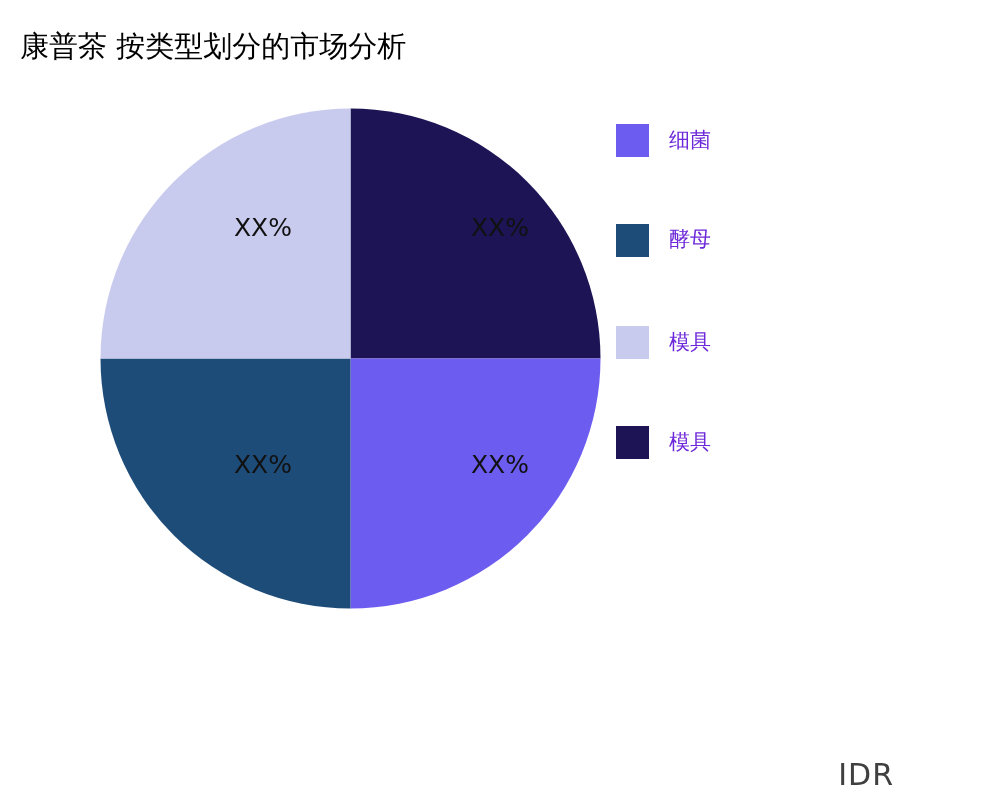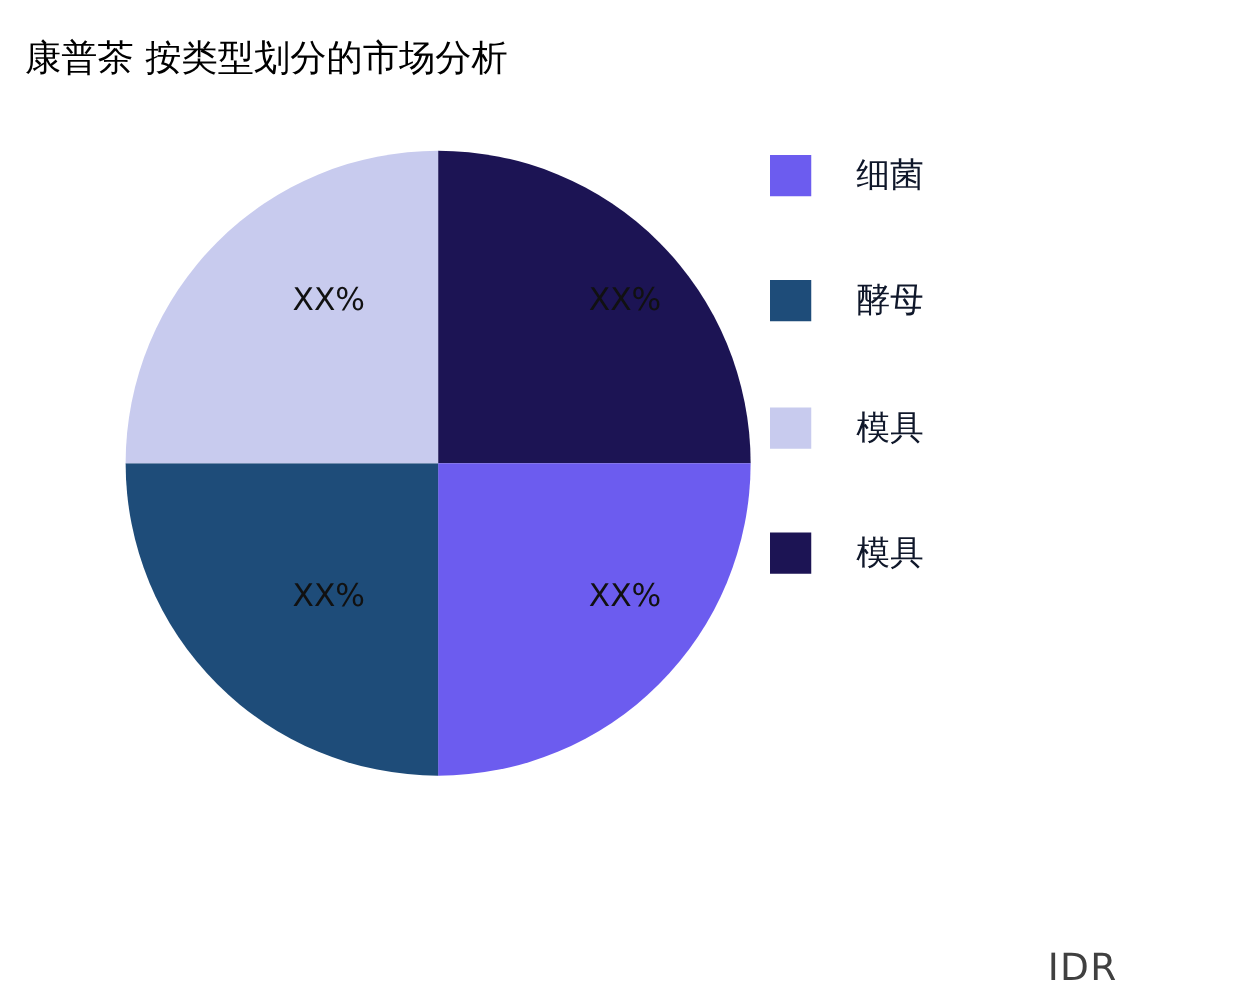--- a/index.html
+++ b/index.html
@@ -33,21 +33,21 @@
     color: #000000;
     white-space: nowrap;
     font-weight: 400;
     letter-spacing: 0px;
   }
 
   
   #pie-area {
     position: absolute;
     left: 100px;
-    top: 120px;
+    top: 108px;
     width: 501px;
     height: 501px;
   }
   #pie-svg {
     display: block;
     width: 501px;
     height: 501px;
   }
 
   .slice-label {
@@ -72,24 +72,24 @@
     height: 44px;
     display: flex;
     align-items: center;
   }
   .legend-swatch {
     width: 33px;
     height: 33px;
     flex: 0 0 33px;
   }
   .legend-label {
-    margin-left: 36px;
-    font-size: 27px;
+    margin-left: 20px;
+    font-size: 21px;
     line-height: 33px;
-    color: #0f172a;
+    color: #6d28d9;
     white-space: nowrap;
   }
 
   
   #watermark {
     position: absolute;
     right: 22px;
     bottom: 8px;
     font-size: 30px;
     line-height: 34px;
@@ -122,21 +122,21 @@
     </svg>
   </div>
 
   <div id="legend">
 
     <div class="legend-item" style="top:8px;">
       <span class="legend-swatch" id="swatch-0" style="background: rgb(108, 92, 239);"></span>
       <span class="legend-label">细菌</span>
     </div>
 
-    <div class="legend-item" style="top:108px;">
+    <div class="legend-item" style="top:108px;font-family:Liberation Mono, monospace;">
       <span class="legend-swatch" id="swatch-1" style="background: rgb(30, 76, 121);"></span>
       <span class="legend-label">酵母</span>
     </div>
 
     <div class="legend-item" style="top:210px;">
       <span class="legend-swatch" id="swatch-2" style="background: rgb(200, 203, 238);"></span>
       <span class="legend-label">模具</span>
     </div>
 
     <div class="legend-item" style="top:310px;">

